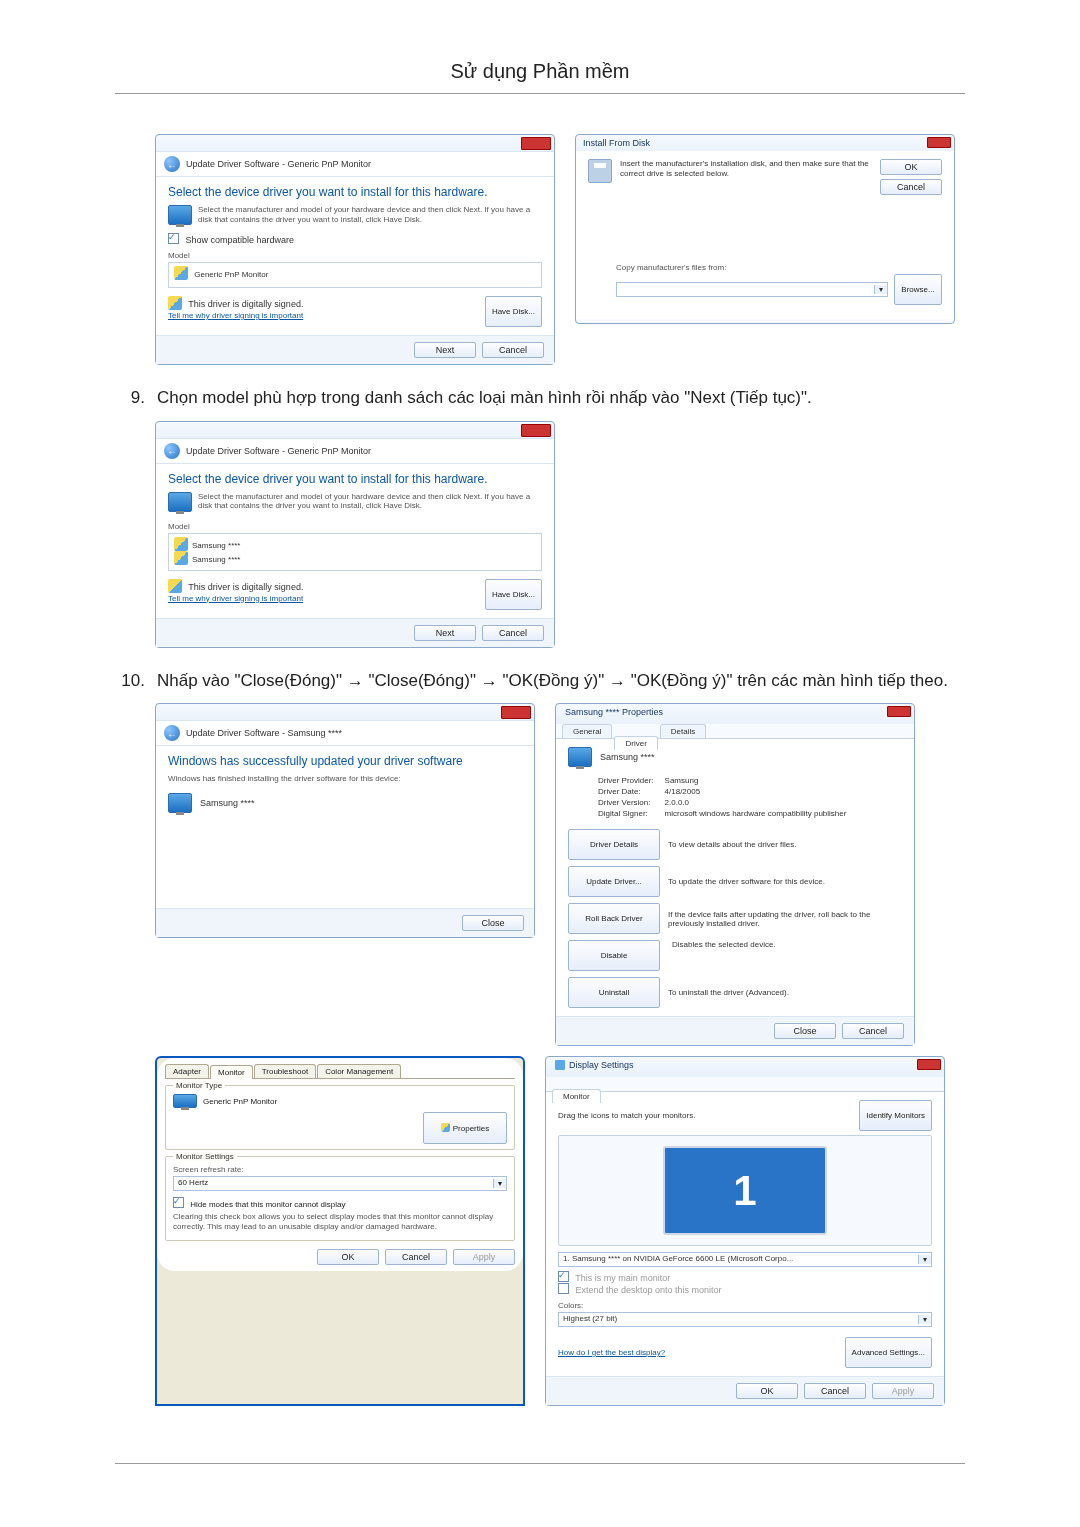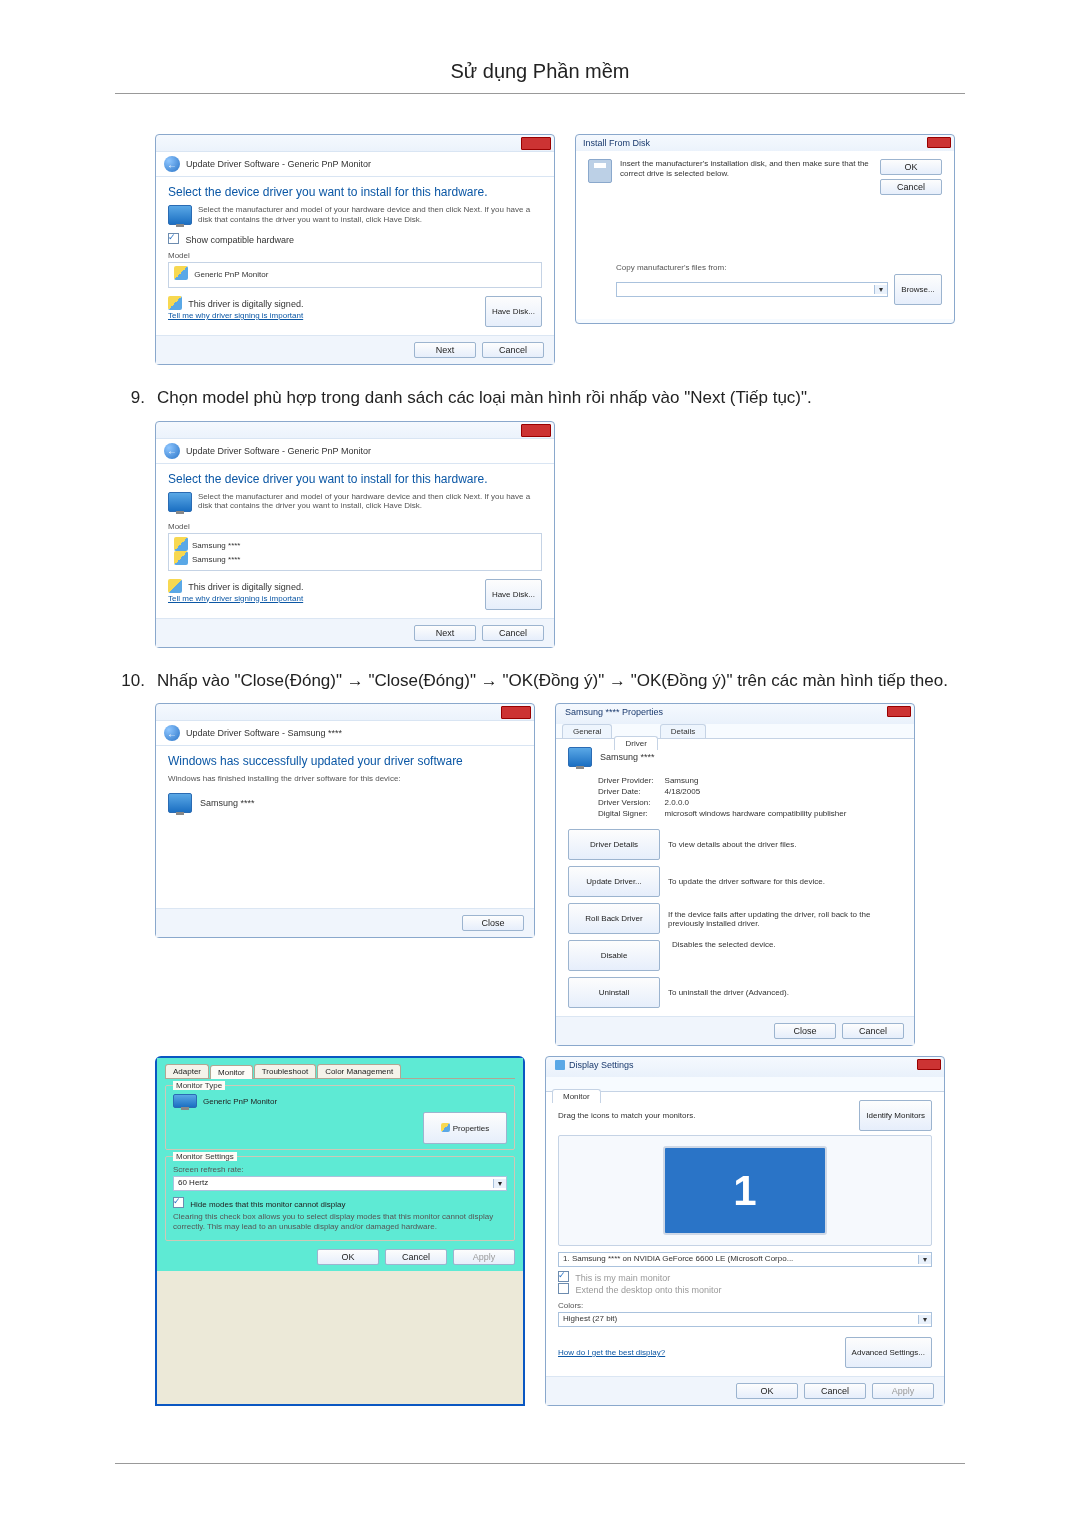--- a/index.html
+++ b/index.html
@@ -134,21 +134,21 @@
   .vtab{border:1px solid #c5d3e5;border-bottom:none;background:#eef5fd;padding:2px 10px;border-radius:3px 3px 0 0;margin-right:2px;color:#333;}
   .vtab.active{background:#fff;position:relative;top:12px;}
 
   
   .xpwin{border:2px solid #0a57c2;border-radius:6px 6px 0 0;background:#ece9d8;font-size:9px;box-sizing:border-box;}
   .xp-title{height:20px;background:linear-gradient(#3b84e6,#0a57c2);color:#fff;display:flex;align-items:center;
     padding:0 6px;font-size:9px;border-radius:3px 3px 0 0;position:relative;}
   .xp-title .xpclose{position:absolute;right:3px;top:3px;width:14px;height:12px;background:#d34;border:1px solid #fff3;border-radius:1px;color:#fff;font-size:9px;line-height:10px;text-align:center;}
   .xp-title .xpmin{position:absolute;right:20px;top:3px;width:14px;height:12px;background:#4d90e7;border:1px solid #fff3;border-radius:1px;}
   .xp-title .xpmax{position:absolute;right:37px;top:3px;width:14px;height:12px;background:#4d90e7;border:1px solid #fff3;border-radius:1px;}
-  .xp-body{padding:6px 8px;background:#5eead4;}
+  .xp-body{padding:6px 8px;background:#ffffff;border-radius:18px;}
   .xp-tabs{display:flex;gap:0;border-bottom:1px solid #b0a793;font-size:8px;}
   .xp-tab{border:1px solid #b0a793;border-bottom:none;background:#f4f3ea;padding:2px 7px;border-radius:3px 3px 0 0;margin-right:1px;}
   .xp-tab.active{background:#fdfcf7;position:relative;top:1px;}
   .xp-group{border:1px solid #cfc8b6;border-radius:2px;padding:5px 7px;margin-top:6px;font-size:8px;}
   .xp-group-title{font-size:8px;color:#333;position:relative;top:-10px;background:#fdfcf7;display:inline-block;padding:0 3px;}
   .xp-btnrow{display:flex;justify-content:flex-end;gap:6px;padding-top:8px;}
 
   .bigmon{margin:6px auto;width:160px;height:85px;background:#2a74c7;border:2px solid #cfd8e6;border-radius:3px;
     display:flex;align-items:center;justify-content:center;color:#fff;font-size:42px;font-weight:600;}
   .slider{height:4px;background:#e8e8e8;border:1px solid #c7c7c7;position:relative;margin:2px 0 2px;}

